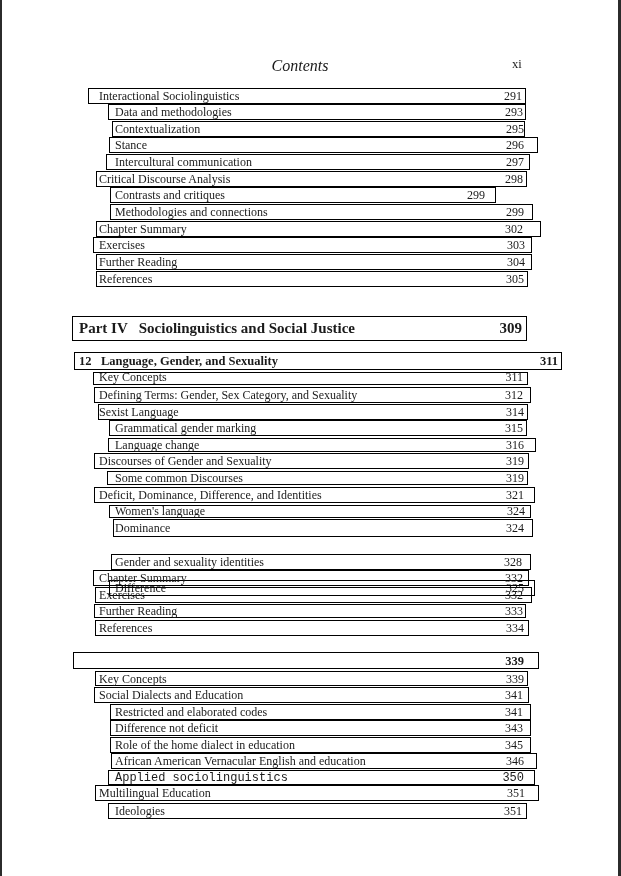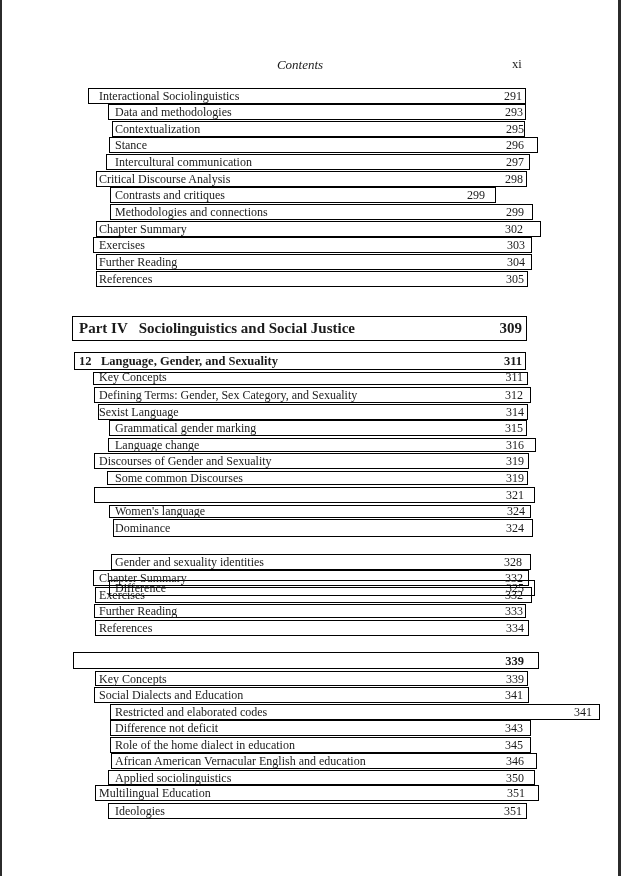--- a/index.html
+++ b/index.html
@@ -4,21 +4,21 @@
   <style>
     html, body { margin: 0; padding: 0; }
     body {
       width: 621px; height: 876px; position: relative; overflow: hidden;
       background: #ffffff;
       font-family: "Liberation Serif", "DejaVu Serif", serif;
       color: #1a1a1a;
     }
     .edge-left { position: absolute; left: 0; top: 0; width: 2px; height: 876px; background: #2b2b2b; }
     .edge-right { position: absolute; left: 618px; top: 0; width: 3px; height: 876px; background: #2b2b2b; }
-    .running-head { position: absolute; top: 57px; left: 270px; width: 60px; font-style: italic; font-size: 13px; text-align: center; }
+    .running-head { position: absolute; top: 57px; left: 270px; width: 60px; font-style: italic; font-size: 16px; text-align: center; }
     .folio { position: absolute; top: 57px; left: 512px; font-size: 12.5px; }
     .entry {
       position: absolute; box-sizing: border-box;
       border: 1px solid #000; height: 16px;
       font-size: 12px; line-height: 14px;
     }
     .entry .t { position: absolute; top: 0; white-space: nowrap; }
     .entry .p { position: absolute; top: 0; right: 0; white-space: nowrap; }
     .part { height: 25px; font-size: 15px; line-height: 23px; font-weight: bold; text-align: right; }
     .part .t, .part .p { line-height: 23px; }
@@ -81,21 +81,21 @@
 <div class="entry" style="top:271px;left:96px;width:432px;">
     <span class="t" style="left:2px">References</span>
     <span class="p" style="right:3px">305</span>
   </div>
 
 <div class="entry part" style="top:316px;left:72px;width:455px;">
     <span class="t" style="left:6px;white-space:pre">Part IV   Sociolinguistics and Social Justice</span>
     <span class="p" style="right:4px">309</span>
   </div>
 
-<div class="entry chap" style="top:352px;left:74px;width:452px;">
+<div class="entry chap" style="top:352px;left:74px;width:488px;">
     <span class="t" style="left:4px;white-space:pre">12   Language, Gender, and Sexuality</span>
     <span class="p" style="right:3px">311</span>
   </div>
 <div class="entry" style="top:372px;left:93px;width:435px;height:13px;">
     <span class="t" style="left:5px;top:-3px">Key Concepts</span>
     <span class="p" style="right:4px;top:-3px">311</span>
   </div>
 <div class="entry" style="top:387px;left:94px;width:437px;padding-left:46px;">
     <span class="t" style="left:4px">Defining Terms: Gender, Sex Category, and Sexuality</span>
     <span class="p" style="right:7px">312</span>
@@ -114,20 +114,21 @@
   </div>
 <div class="entry" style="top:453px;left:94px;width:435px;">
     <span class="t" style="left:4px">Discourses of Gender and Sexuality</span>
     <span class="p" style="right:4px">319</span>
   </div>
 <div class="entry" style="top:471px;left:107px;width:421px;height:14px;">
     <span class="t" style="left:7px;top:-1px">Some common Discourses</span>
     <span class="p" style="right:3px;top:-1px">319</span>
   </div>
 <div class="entry" style="top:487px;left:94px;width:441px;">
+    <span class="t" style="left:4px">Deficit, Dominance, Difference, and Identities</span>
     <span class="p" style="right:10px">321</span>
   </div>
 <div class="entry" style="top:505px;left:109px;width:422px;height:13px;padding-left:13px;">
     <span class="t" style="left:5px;top:-2px">Women's language</span>
     <span class="p" style="right:5px;top:-2px">324</span>
   </div>
 <div class="entry" style="top:519px;left:113px;width:420px;height:18px;">
     <span class="t" style="left:1px;top:1px">Dominance</span>
     <span class="p" style="right:8px;top:1px">324</span>
   </div>
@@ -160,37 +161,37 @@
     <span class="p" style="right:14px">339</span>
   </div>
 <div class="entry" style="top:671px;left:95px;width:433px;height:15px;">
     <span class="t" style="left:3px">Key Concepts</span>
     <span class="p" style="right:3px">339</span>
   </div>
 <div class="entry" style="top:687px;left:94px;width:435px;">
     <span class="t" style="left:4px">Social Dialects and Education</span>
     <span class="p" style="right:5px">341</span>
   </div>
-<div class="entry" style="top:704px;left:110px;width:490px;">
+<div class="entry" style="top:704px;left:110px;width:421px;">
     <span class="t" style="left:4px">Restricted and elaborated codes</span>
     <span class="p" style="right:7px">341</span>
   </div>
 <div class="entry" style="top:720px;left:110px;width:421px;">
     <span class="t" style="left:4px">Difference not deficit</span>
     <span class="p" style="right:7px">343</span>
   </div>
 <div class="entry" style="top:737px;left:110px;width:421px;">
     <span class="t" style="left:4px">Role of the home dialect in education</span>
     <span class="p" style="right:7px">345</span>
   </div>
 <div class="entry" style="top:753px;left:111px;width:426px;">
     <span class="t" style="left:3px">African American Vernacular English and education</span>
     <span class="p" style="right:12px">346</span>
   </div>
-<div class="entry" style="top:770px;left:108px;width:427px;height:15px;">
+<div class="entry" style="top:770px;left:108px;width:427px;height:15px;font-family:Liberation Mono, monospace;">
     <span class="t" style="left:6px">Applied sociolinguistics</span>
     <span class="p" style="right:10px">350</span>
   </div>
 <div class="entry" style="top:785px;left:95px;width:444px;">
     <span class="t" style="left:3px">Multilingual Education</span>
     <span class="p" style="right:13px">351</span>
   </div>
 <div class="entry" style="top:803px;left:108px;width:419px;">
     <span class="t" style="left:6px">Ideologies</span>
     <span class="p" style="right:4px">351</span>

